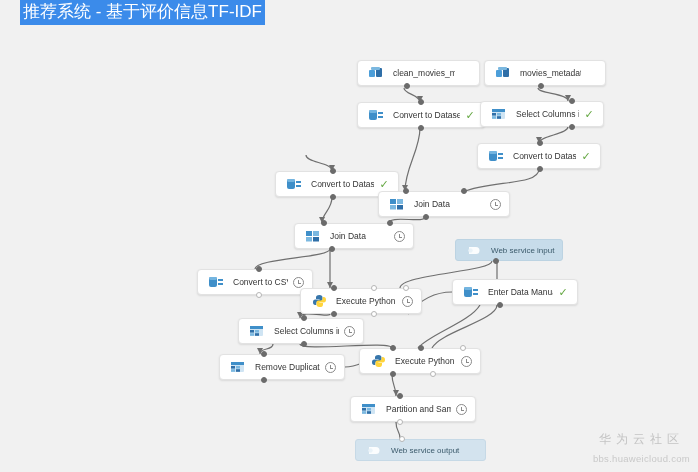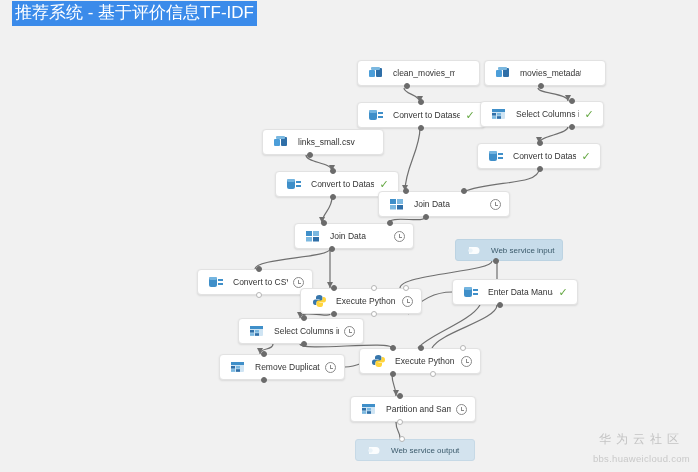--- a/index.html
+++ b/index.html
@@ -8,22 +8,22 @@
     background:#f1f1f1;
     font-family:"Liberation Sans","DejaVu Sans",sans-serif;
     position:relative;
   }
   #canvas{position:absolute;inset:0;background:#f1f1f1;}
   svg.edges{position:absolute;left:0;top:0;width:698px;height:472px;overflow:visible;}
 
   
   .title-bar{
     position:absolute;left:0;top:0;height:26px;
-    display:flex;align-items:center;
-    padding:0 12px;
+    display:flex;align-items:flex-start;
+    padding:0 20px;
     z-index:40;
   }
   .title-text{
     background:#3b8bea;color:#ffffff;
     font-size:17px;line-height:22px;
     padding:1px 3px 2px 3px;
     white-space:nowrap;
     letter-spacing:0px;
   }
 
@@ -204,32 +204,20 @@
       </svg>
     </span>
     <span class="nlabel">Select Columns in Dataset</span>
     <span class="nstatus">
       <span class="chk">✓</span>
     </span>
     <span class="port" style="left:88px;top:-4px;"></span>
     <span class="port" style="left:88px;bottom:-4px;"></span>
   </div>
 
-  <div class="node dataset" style="left:262px;top:129px;width:122px;">
-    <span class="nicon">
-      <svg width="16" height="14" viewBox="0 0 16 14">
-        <rect x="1" y="4" width="6" height="7" rx="1" fill="#4c9ed9"></rect>
-        <rect x="8" y="2" width="6" height="9" rx="1" fill="#2f6fa8"></rect>
-        <rect x="3" y="1" width="9" height="3" rx="1" fill="#7bb8e0"></rect>
-      </svg>
-    </span>
-    <span class="nlabel">links_small.csv</span>
-    <span class="nstatus"></span>
-    <span class="port" style="left:44px;bottom:-4px;"></span>
-  </div>
 
   <div class="node" style="left:477px;top:143px;width:124px;">
     <span class="nicon">
       <svg width="17" height="14" viewBox="0 0 17 14">
         <rect x="1" y="2" width="8" height="10" rx="2" fill="#3f8fc9"></rect>
         <rect x="1" y="2" width="8" height="3" rx="1.4" fill="#74b5e0"></rect>
         <rect x="10" y="4" width="5" height="2" fill="#3f8fc9"></rect>
         <rect x="10" y="8" width="5" height="2" fill="#3f8fc9"></rect>
       </svg>
     </span>
@@ -424,21 +412,21 @@
       </svg>
     </span>
     <span class="nlabel">Partition and Sample</span>
     <span class="nstatus">
       <span class="clock"></span>
     </span>
     <span class="port" style="left:46px;top:-4px;"></span>
     <span class="port open" style="left:46px;bottom:-4px;"></span>
   </div>
 
-  <div class="node webservice out" style="left:355px;top:439px;width:120px;">
+  <div class="node webservice out" style="left:355px;top:439px;width:131px;">
     <span class="nicon">
       <svg width="14" height="13" viewBox="0 0 14 13">
         <path d="M2,3 h7 a2,2 0 0 1 0,7 h-7 z" fill="#ffffff" opacity="0.9"></path>
         <circle cx="3.5" cy="6.5" r="2.2" fill="#eaf3f9"></circle>
       </svg>
     </span>
     <span class="nlabel">Web service output</span>
     <span class="port open" style="left:43px;top:-4px;"></span>
   </div>
 

